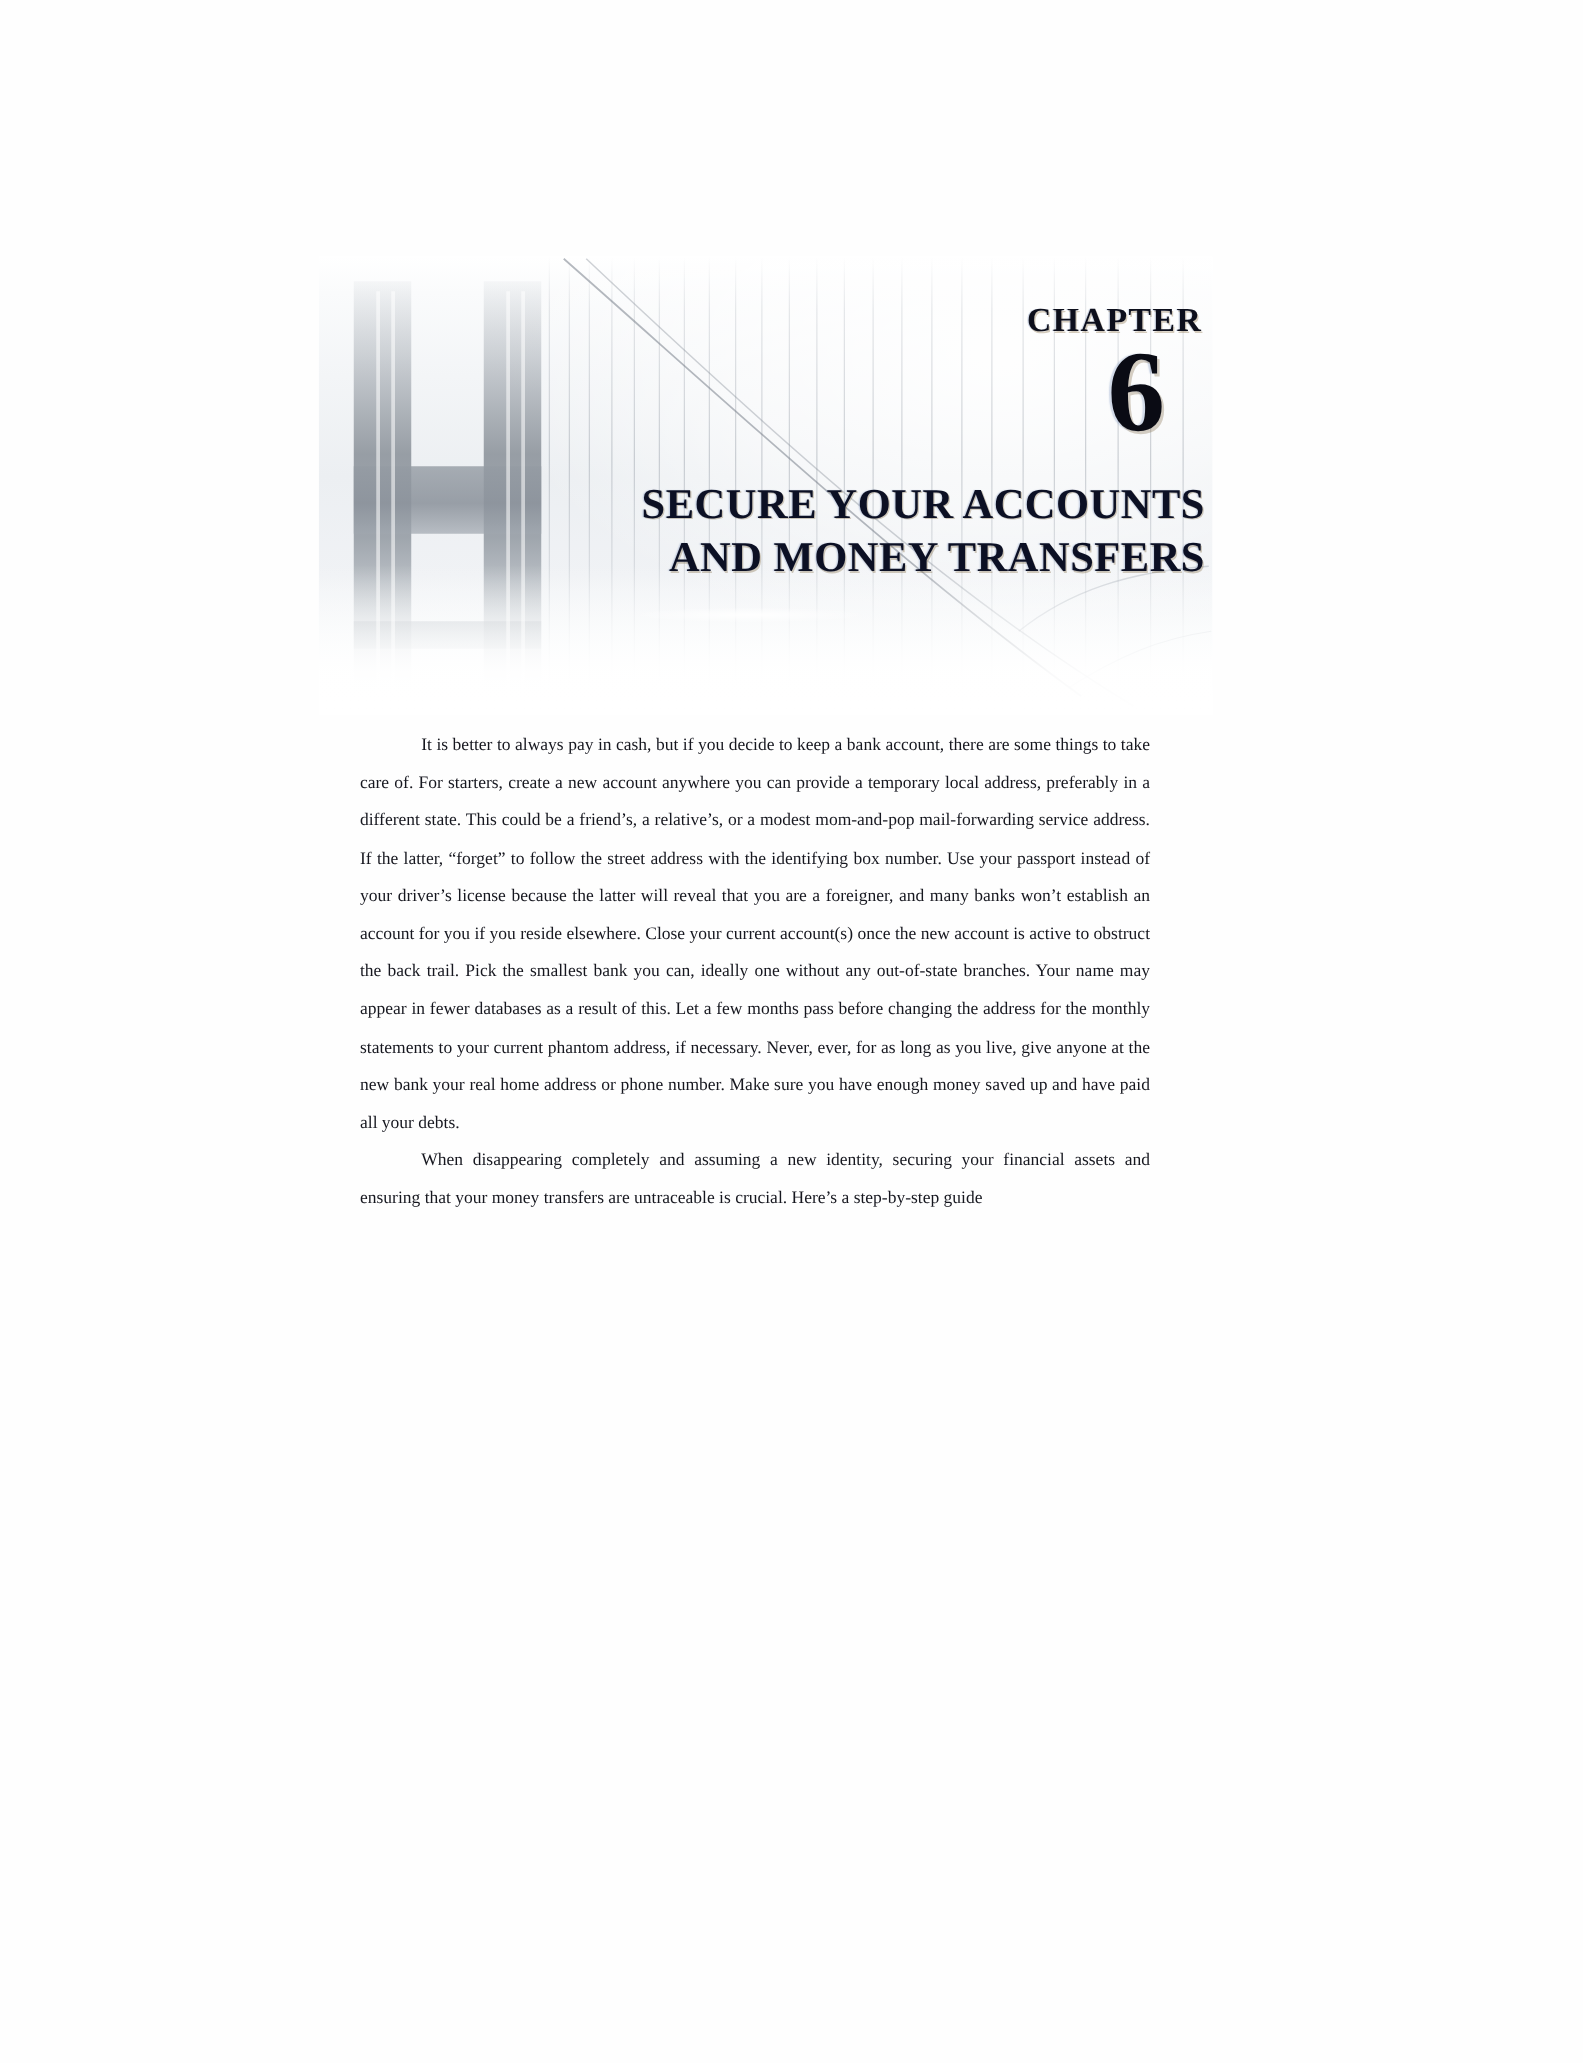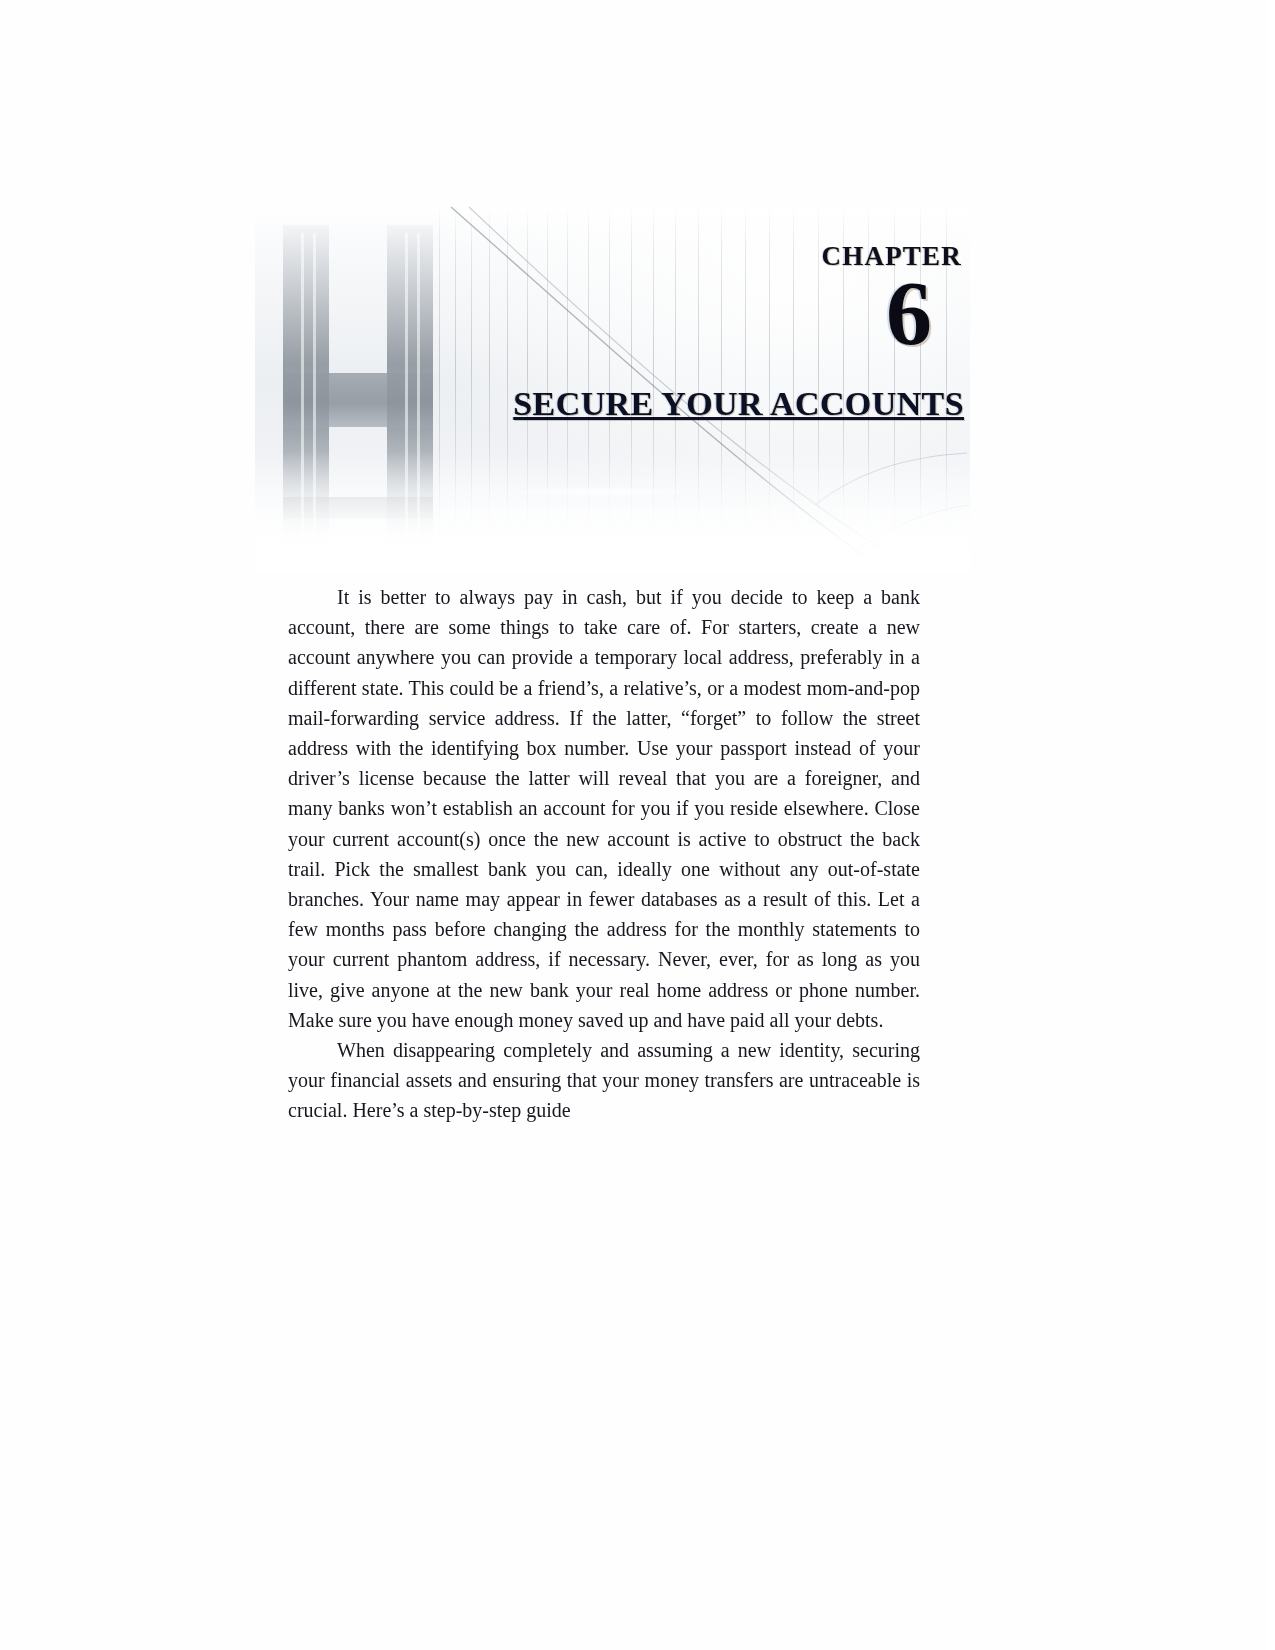--- a/index.html
+++ b/index.html
@@ -204,34 +204,34 @@
     top: 178px;
     text-align: right;
     color: #0c1024;
     font-size: 34px;
     font-weight: bold;
     letter-spacing: 0.4px;
     line-height: 1.26;
     text-shadow: 1px 1px 0 rgba(115,88,42,0.30),
                  -1px 0 1px rgba(55,88,155,0.24);
   }
-  .chapter-title .title-line { display: block; white-space: nowrap; text-decoration: underline; }
+  .chapter-title .title-line { display: block; white-space: nowrap; }
 
   
   .content {
     position: absolute;
     left: 288px;
     top: 582px;
     width: 632px;
   }
   p.body-para {
     margin: 0;
     text-align: justify;
     text-justify: inter-word;
-    font-size: 20px;
+    font-size: 14px;
     line-height: 30.2px;
     color: #16171f;
     text-indent: 49px;
     hyphens: none;
   }
   p.body-para + .section-heading { margin-top: 28px; }
 
   .section-heading {
     margin: 0;
     text-align: center;
@@ -310,20 +310,21 @@
     </svg>
 
     <div class="deck-haze"></div>
     <div class="water-glint"></div>
 
     <div class="banner-text">
       <div class="chapter-kicker">CHAPTER</div>
       <div class="chapter-number">6</div>
       <div class="chapter-title">
         <span class="title-line">SECURE YOUR ACCOUNTS</span>
+        <span class="title-line">AND MONEY TRANSFERS</span>
       </div>
     </div>
   </div>
 
   <div class="content">
     <p class="body-para">It is better to always pay in cash, but if you decide to keep a bank account, there are some things to take care of. For starters, create a new account anywhere you can provide a temporary local address, preferably in a different state. This could be a friend’s,  a relative’s, or a modest mom-and-pop mail-forwarding service address. If the latter, “forget” to follow the street address with the identifying box number. Use your passport instead of your driver’s license because the latter will reveal that you are a foreigner, and many banks won’t establish an account for you if you reside elsewhere. Close your current account(s) once the new account is active to obstruct the back trail. Pick the smallest bank you can, ideally one without any out-of-state branches. Your name may appear in fewer databases as a result of this. Let a few months pass before changing the address for the monthly statements to your current phantom address, if necessary. Never, ever, for as long as you live, give anyone at the new bank your real home address or phone number. Make sure you have enough money saved up and have paid all your debts.</p>
 
 
     <p class="body-para">When disappearing completely and assuming a new identity, securing your financial assets and ensuring that your money transfers are untraceable is crucial. Here’s a step-by-step guide</p>
   </div>

